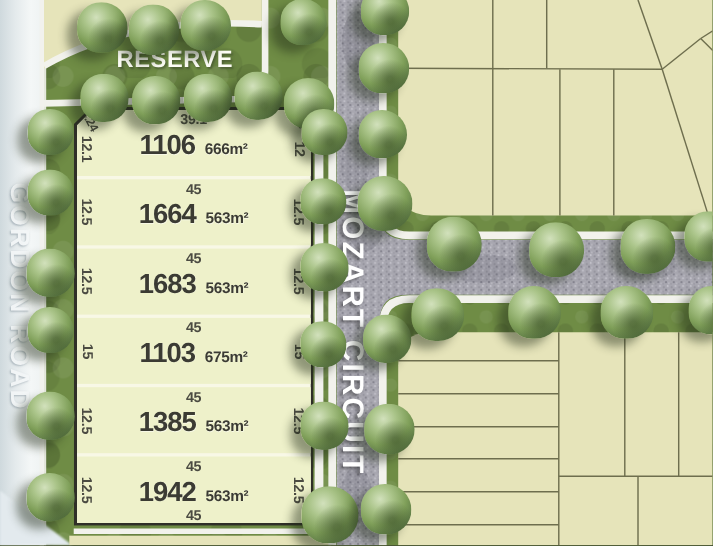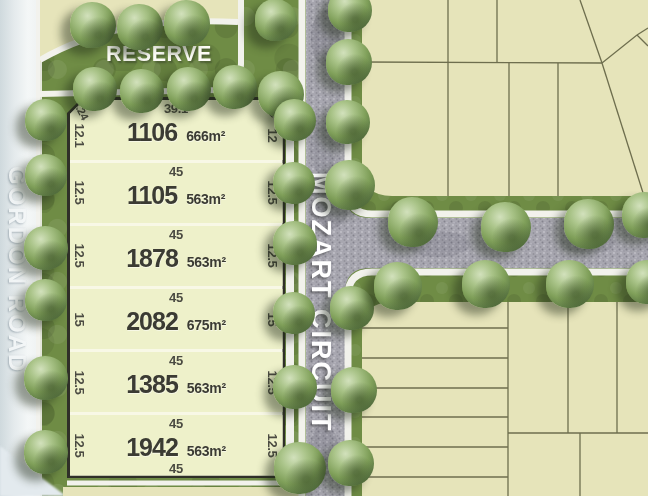--- a/index.html
+++ b/index.html
@@ -197,49 +197,49 @@
 
       <div class="lot-row">
         <div class="dim dim-top">45</div>
         <div class="dim dim-side left">
             <span>12.5</span>
           </div>
         <div class="dim dim-side right">
             <span>12.5</span>
           </div>
         <div class="lot-main">
-          <span class="lot-number">1105</span>
+          <span class="lot-number">1664</span>
           <span class="lot-area">563m²</span>
         </div>
       </div>
 
       <div class="lot-row">
         <div class="dim dim-top">45</div>
         <div class="dim dim-side left">
             <span>12.5</span>
           </div>
         <div class="dim dim-side right">
             <span>12.5</span>
           </div>
         <div class="lot-main">
-          <span class="lot-number">1878</span>
+          <span class="lot-number">1683</span>
           <span class="lot-area">563m²</span>
         </div>
       </div>
 
       <div class="lot-row">
         <div class="dim dim-top">45</div>
         <div class="dim dim-side left">
             <span>15</span>
           </div>
         <div class="dim dim-side right">
             <span>15</span>
           </div>
         <div class="lot-main">
-          <span class="lot-number">2082</span>
+          <span class="lot-number">1103</span>
           <span class="lot-area">675m²</span>
         </div>
       </div>
 
       <div class="lot-row">
         <div class="dim dim-top">45</div>
         <div class="dim dim-side left">
             <span>12.5</span>
           </div>
         <div class="dim dim-side right">

